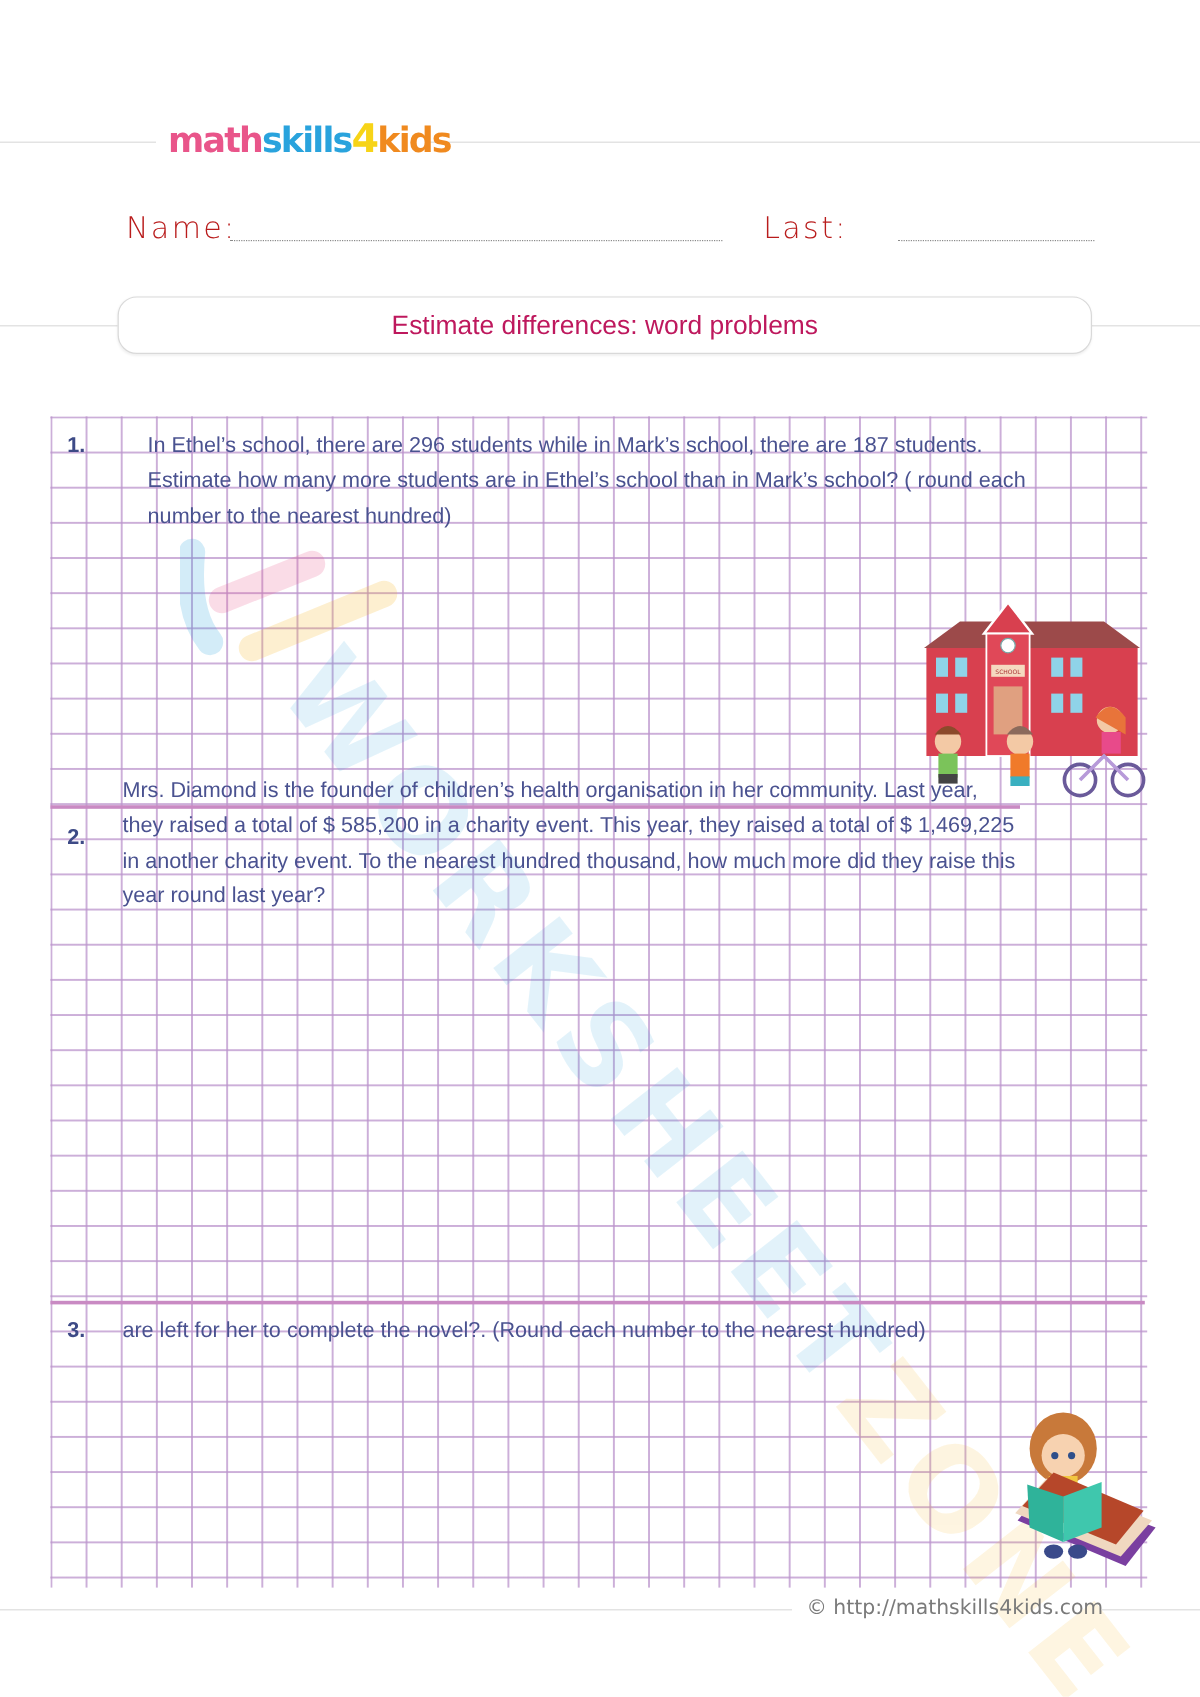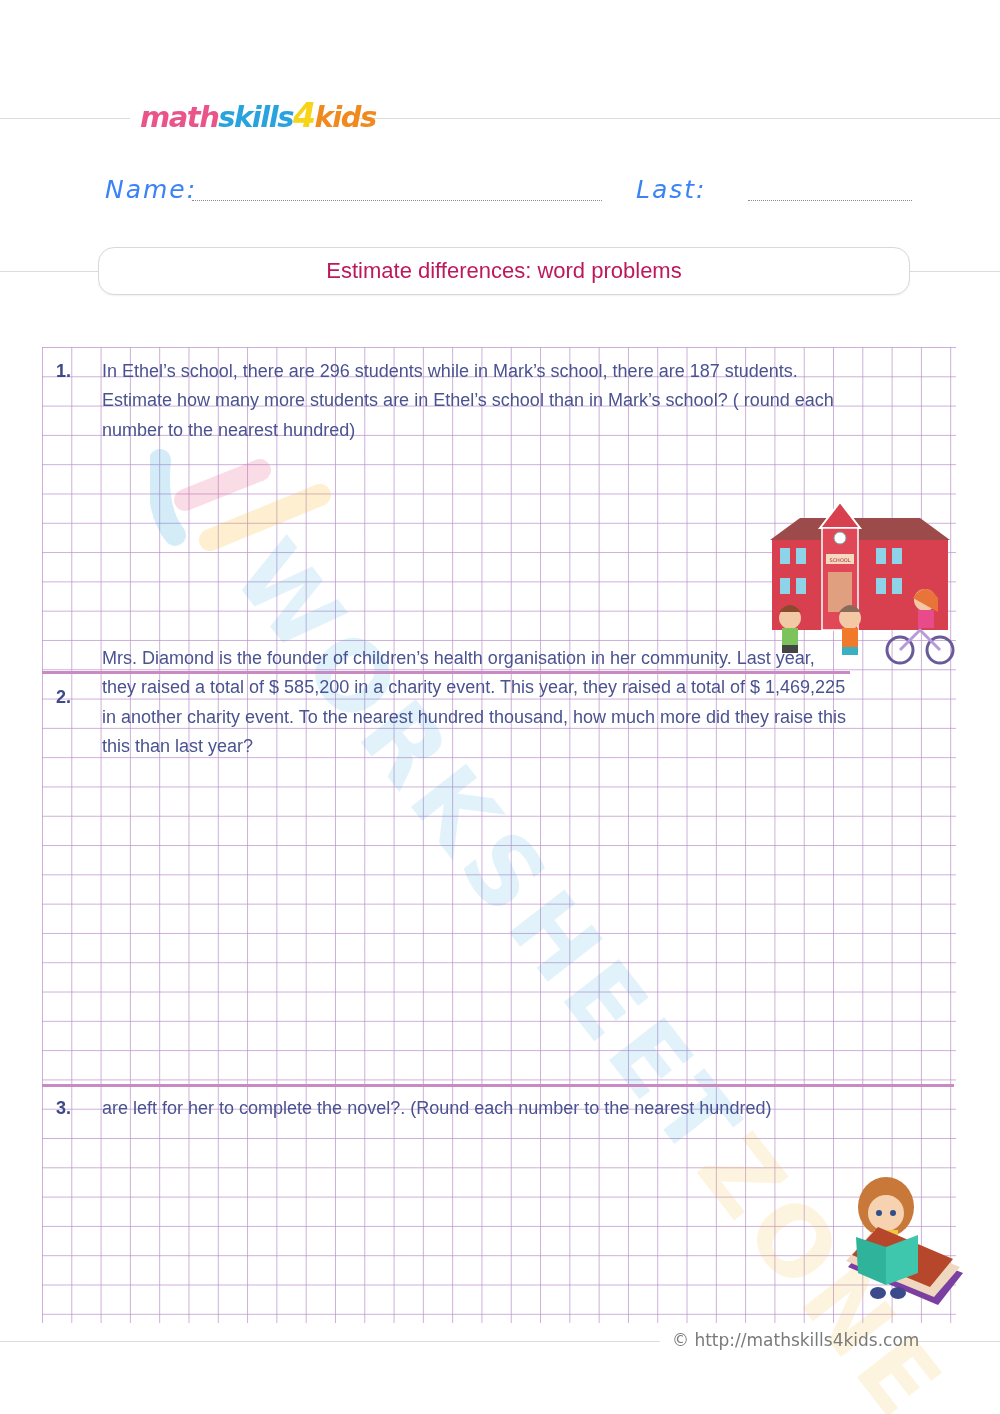--- a/index.html
+++ b/index.html
@@ -1,24 +1,24 @@
 <!DOCTYPE html>
 <html><head>
 <meta charset="utf-8">
 <style>
   html, body { margin:0; padding:0; background:#ffffff; }
   body { width:1000px; height:1414px; position:relative; overflow:hidden;
          font-family: "DejaVu Sans", sans-serif; color:#4a4f8c; }
   .hline { position:absolute; height:1px; background:#dcdcdc; }
   .logo { position:absolute; left:140px; top:96px; font-family:"DejaVu Sans", sans-serif;
-          font-weight:bold; font-size:29px; letter-spacing:-1.5px; line-height:40px;font-style:italic; }
+          font-weight:bold; font-size:29px; letter-spacing:-1.5px; line-height:40px; }
   .logo .p1 { color:#e9558a; } .logo .p2 { color:#29a3dd; }
   .logo .p3 { color:#f7d418; font-size:33px; } .logo .p4 { color:#f08a1f; }
   .field { position:absolute; top:175px; font-family:"DejaVu Sans", sans-serif; font-size:25px;
-           color:#3b82f6; letter-spacing:2px; font-weight:300;font-style:italic; }
+           color:#b91c1c; letter-spacing:2px; font-weight:300; }
   .dots { position:absolute; top:200px; border-bottom:1.5px dotted #8a8a8a; height:0; }
   .title-box { position:absolute; left:98px; top:247px; width:812px; height:48px;
                border:1.5px solid #d9d9d9; border-radius:16px; box-sizing:border-box;
                display:flex; align-items:center; justify-content:center; background:#fff;
                box-shadow:0 1px 2px rgba(0,0,0,0.06); }
   .title-box span { font-family:Liberation Sans, sans-serif; font-size:22px; color:#be185d; }
   .grid { position:absolute; left:42px; top:347px; width:914px; height:976px;
           background-image:
             linear-gradient(to right, rgba(187,148,204,0.75) 1.3px, transparent 1.3px),
             linear-gradient(to bottom, rgba(187,148,204,0.75) 1.3px, transparent 1.3px);
@@ -65,21 +65,21 @@
   <path d="M10 20 Q5 70 25 95" stroke="#29a3dd" stroke-width="22" fill="none" stroke-linecap="round"></path>
   <path d="M35 60 L110 30" stroke="#e9558a" stroke-width="22" fill="none" stroke-linecap="round"></path>
   <path d="M60 100 L170 55" stroke="#f7b318" stroke-width="22" fill="none" stroke-linecap="round"></path>
 </svg>
 <div class="watermark"><span class="w1">WORKSHEET</span><span class="w2">ZONE</span></div>
 
 <div class="divider" style="top:671px;width:808px;"></div>
 <div class="divider" style="top:1084px;width:912px;"></div>
 
 <div class="q-num" style="top:361px;">1.</div>
-<div class="q-text" style="top:357px;">
+<div class="q-text" style="top:357px;padding-left:21px;">
   <div>In Ethel’s school, there are 296 students while in Mark’s school, there are 187 students.</div>
   <div>Estimate how many more students are in Ethel’s school than in Mark’s school? ( round each</div>
   <div>number to the nearest hundred)</div>
 </div>
 
 <svg class="illus" style="left:760px;top:500px;" width="200" height="170" viewBox="0 0 200 170">
   <polygon points="10,40 40,18 160,18 190,40" fill="#9c4a4a"></polygon>
   <rect x="12" y="40" width="176" height="90" fill="#d8404f"></rect>
   <polygon points="60,28 80,2 100,28" fill="#d8404f" stroke="#fff" stroke-width="2"></polygon>
   <rect x="62" y="28" width="36" height="102" fill="#e04858" stroke="#fff" stroke-width="1.5"></rect>
@@ -111,21 +111,21 @@
   <circle cx="140" cy="150" r="13" fill="none" stroke="#6a5a9a" stroke-width="3"></circle>
   <circle cx="180" cy="150" r="13" fill="none" stroke="#6a5a9a" stroke-width="3"></circle>
   <path d="M140 150 L160 130 L180 150" stroke="#b79ad9" stroke-width="3" fill="none"></path>
 </svg>
 
 <div class="q-num" style="top:687px;">2.</div>
 <div class="q-text" style="top:644px;">
   <div>Mrs. Diamond is the founder of children’s health organisation in her community. Last year,</div>
   <div>they raised a total of $ 585,200 in a charity event. This year, they raised a total of $ 1,469,225</div>
   <div>in another charity event. To the nearest hundred thousand, how much more did they raise this</div>
-  <div>this than last year?</div>
+  <div>year round last year?</div>
 </div>
 
 <div class="q-num" style="top:1098px;">3.</div>
 <div class="q-text" style="top:1094px;">
   <div>are left for her to complete the novel?. (Round each number to the nearest hundred)</div>
 </div>
 
 <svg class="illus" style="left:838px;top:1175px;" width="135" height="140" viewBox="0 0 135 140">
   <ellipse cx="48" cy="32" rx="28" ry="30" fill="#c8793a"></ellipse>
   <circle cx="48" cy="38" r="18" fill="#f7d2b0"></circle>

